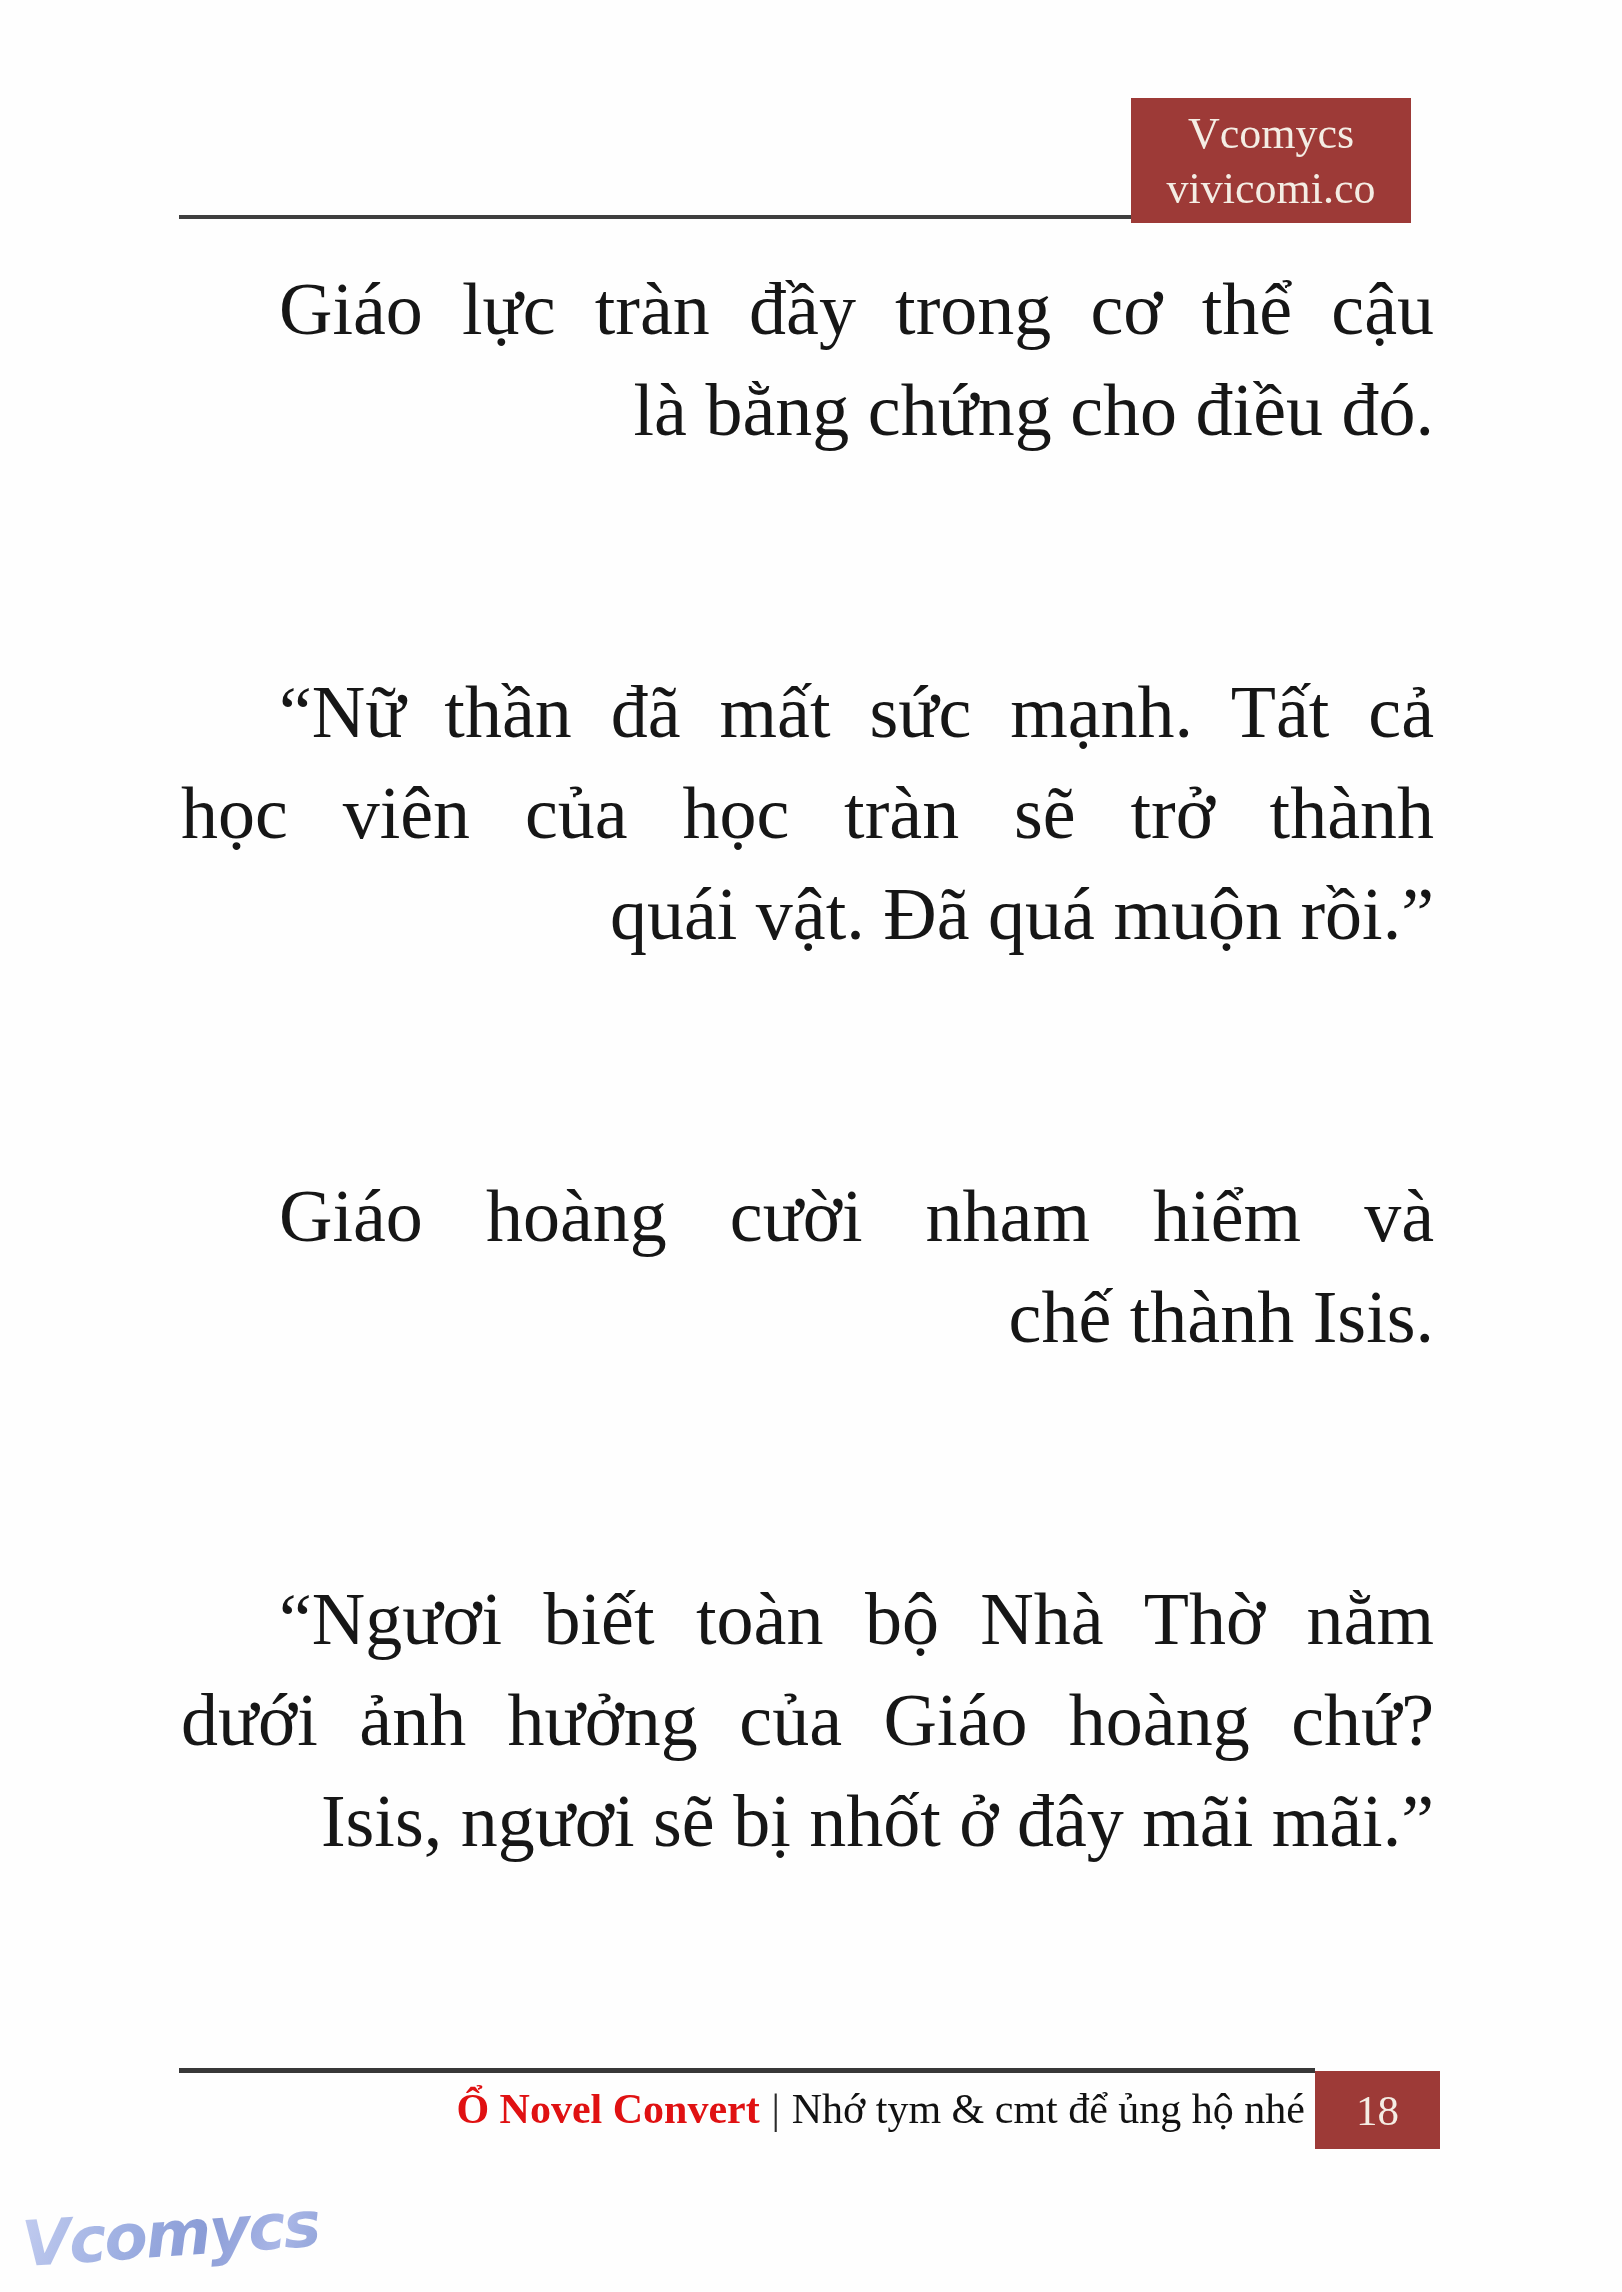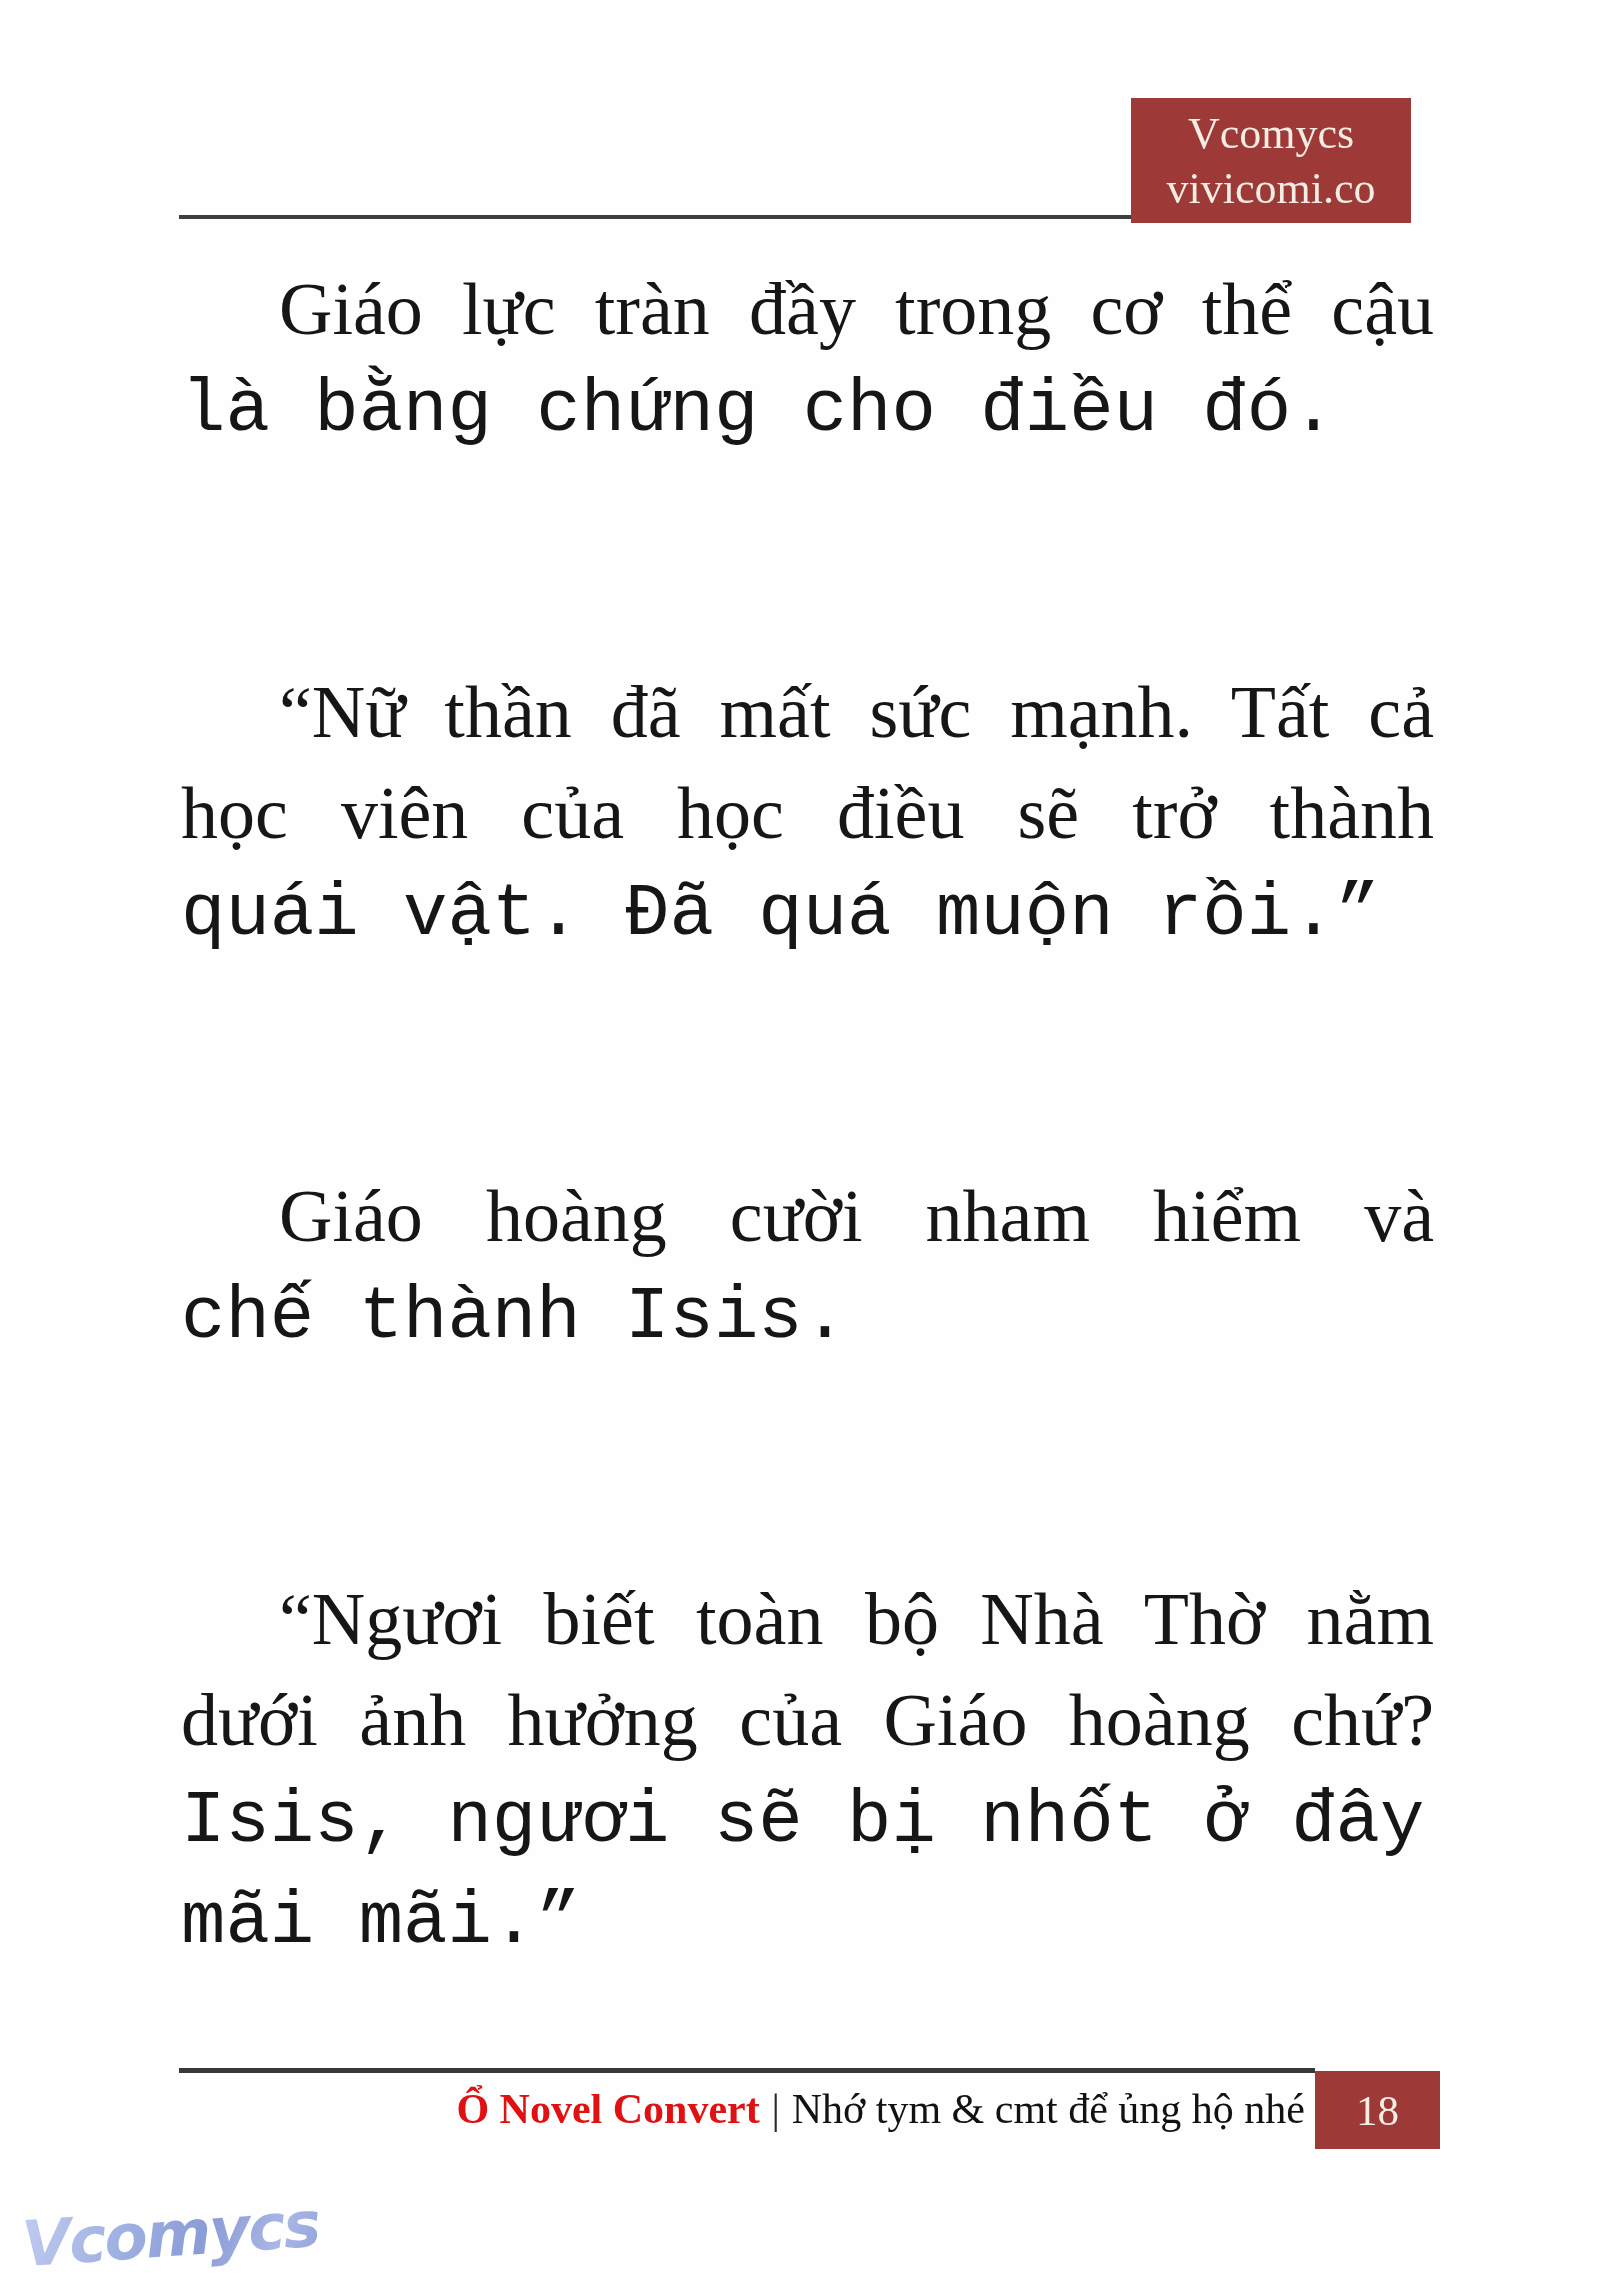--- a/index.html
+++ b/index.html
@@ -53,21 +53,21 @@
   
   .body-text {
     position: absolute;
     left: 181px;
     top: 259px;
     width: 1253px;
   }
   .para { margin: 0 0 201px 0; font-size: 74px; line-height: 101px; color: #161616; }
   .para:last-child { margin-bottom: 0; }
   .jline { text-align: justify; text-align-last: justify; }
-  .lline { text-align: left; font-family: Liberation Mono, monospace; }
+  .lline { text-align: right; }
   .indent { text-indent: 98px; }
 
   
   .footer-rule {
     position: absolute;
     left: 179px;
     top: 2068px;
     width: 1136px;
     height: 4.9px;
     background: #383838;
@@ -126,21 +126,21 @@
     <div>vivicomi.co</div>
   </div>
 
   <div class="body-text">
     <div class="para">
       <div class="jline indent">Giáo lực tràn đầy trong cơ thể cậu</div>
       <div class="lline">là bằng chứng cho điều đó.</div>
     </div>
     <div class="para">
       <div class="jline indent">“Nữ thần đã mất sức mạnh. Tất cả</div>
-      <div class="jline">học viên của học điều sẽ trở thành</div>
+      <div class="jline">học viên của học tràn sẽ trở thành</div>
       <div class="lline">quái vật. Đã quá muộn rồi.”</div>
     </div>
     <div class="para">
       <div class="jline indent">Giáo hoàng cười nham hiểm và</div>
       <div class="lline">chế thành Isis.</div>
     </div>
     <div class="para">
       <div class="jline indent">“Ngươi biết toàn bộ Nhà Thờ nằm</div>
       <div class="jline">dưới ảnh hưởng của Giáo hoàng chứ?</div>
       <div class="lline">Isis, ngươi sẽ bị nhốt ở đây mãi mãi.”</div>

